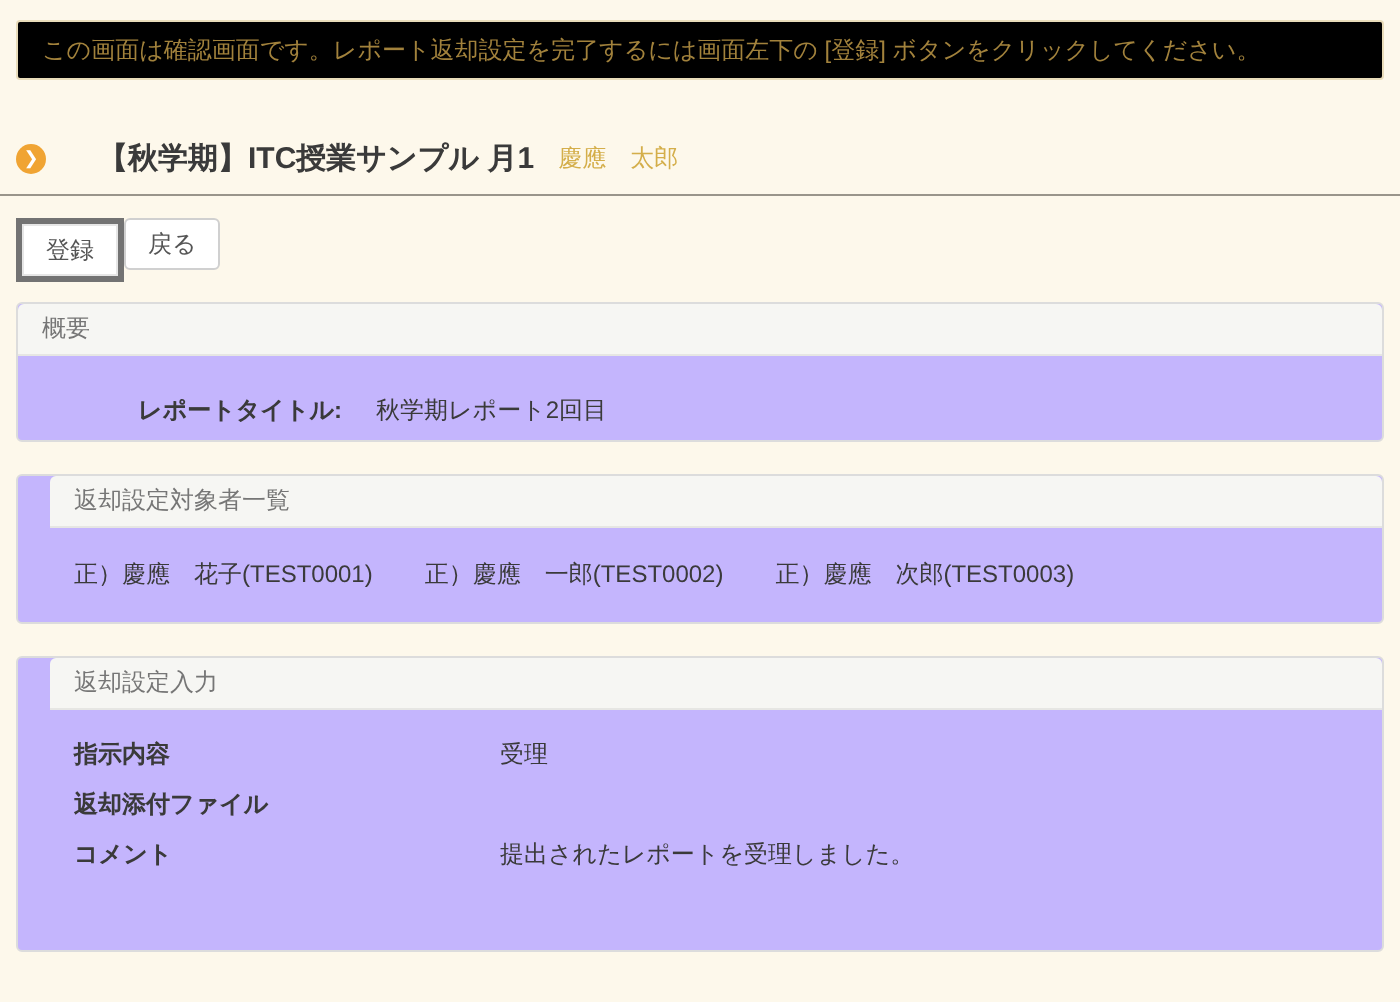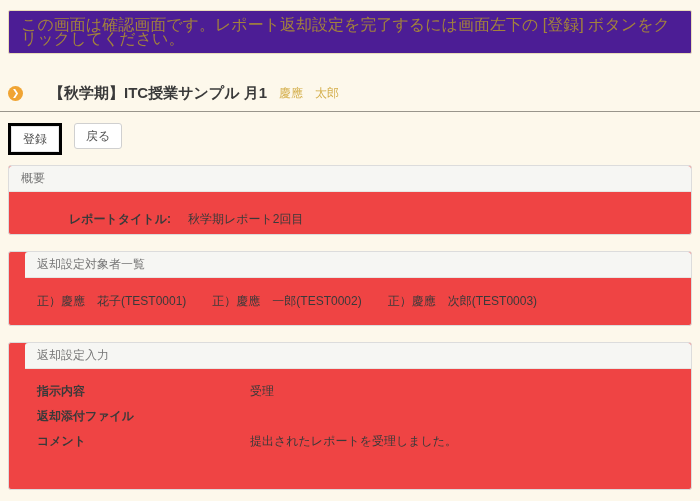--- a/index.html
+++ b/index.html
@@ -10,25 +10,25 @@
     position: relative;
     overflow: hidden;
     background: #fdf8eb;
     font-family: "Liberation Sans", "DejaVu Sans", sans-serif;
     color: #3a3a3a;
   }
 
   
   .notice {
     margin: 10px 8px 0;
-    background: #4c1d95;
+    background: #000000;
     border: 1px solid #e9dcba;
     border-radius: 2px;
     padding: 7px 12px;
-    font-size: 16px;
+    font-size: 12px;
     line-height: 14px;
     color: #a2823c;
   }
 
   
   .title-row {
     margin: 30px 8px 0;
     display: flex;
     align-items: center;
   }
@@ -73,33 +73,33 @@
     border-radius: 3px;
     font-size: 12px;
     color: #555;
     padding: 5px 11px;
     font-family: inherit;
     cursor: pointer;
     line-height: 14px;
   }
   .btn-highlight {
     display: inline-block;
-    border: 3px solid #000000;
+    border: 3px solid #737373;
     background: #a21caf;
   }
   .btn-highlight .btn {
     border-radius: 0;
     border-color: #e6e6e6;
   }
-  .btn + .btn, .btn-highlight + .btn { margin-left: 12px; text-align: center; }
+  .btn + .btn, .btn-highlight + .btn { margin-left: 0; text-align: center; }
 
   
   .card {
     margin: 10px 8px 0;
-    background: #ef4444;
+    background: #c4b5fd;
     border: 1px solid #dcdcdc;
     border-radius: 3px;
   }
   .card + .card, .card-gap { margin-top: 16px; padding-left: 16px; }
   .card-header {
     background: #f6f6f3;
     border-bottom: 1px solid #e6e6e3;
     border-radius: 3px 3px 0 0;
     padding: 6px 12px;
     font-size: 12px;

